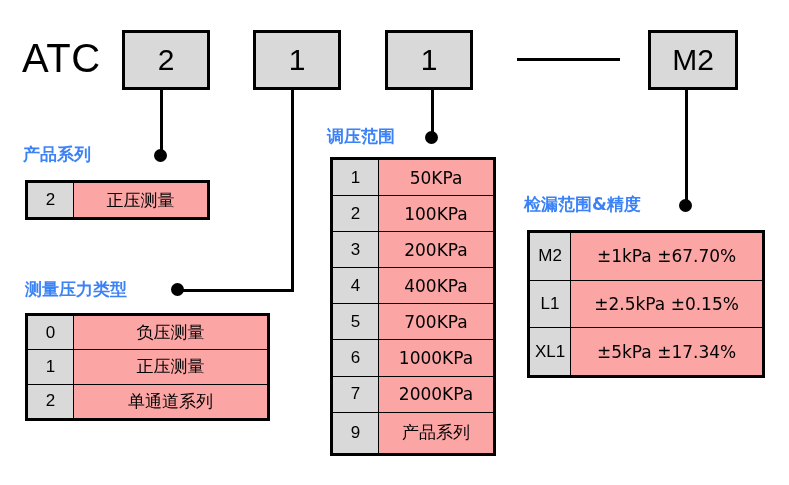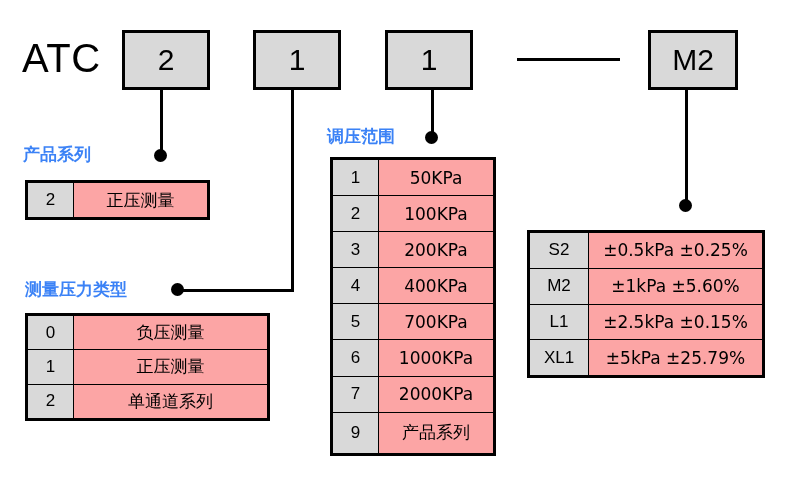--- a/index.html
+++ b/index.html
@@ -133,20 +133,21 @@
 
   <div class="vline" style="left:685px; top:90px; height:114px;"></div>
   <div class="dot" style="left:679px; top:199px;"></div>
 
   <div class="caption" style="left:23px; top:146px;">产品系列</div>
 
   <div class="caption" style="left:25px; top:281px;text-align:center;">测量压力类型</div>
 
   <div class="caption" style="left:327px; top:128px;">调压范围</div>
 
+  <div class="caption" style="left:524px; top:196px;">检漏范围&amp;精度</div>
 
   <div class="opt-table" style="left:25px; top:180px; width:185px; height:40px;">
     <table>
       <tbody>
           <tr>
         <td class="code" style="width:45px;">2</td>
         <td class="val">正压测量</td>
       </tr>
     </tbody>
       </table>
@@ -206,33 +207,29 @@
         <td class="code">9</td>
         <td class="val">产品系列</td>
       </tr>
     </tbody>
       </table>
   </div>
 
   <div class="opt-table" style="left:527px; top:230px; width:238px; height:148px;">
     <table>
       <tbody>
-          <tr>
-        <td class="code" style="width:58px;">S2</td>
-        <td class="val">±0.5kPa ±0.25%</td>
-      </tr>
       <tr>
         <td class="code">M2</td>
-        <td class="val">±1kPa ±5.60%</td>
+        <td class="val">±1kPa ±67.70%</td>
       </tr>
       <tr>
         <td class="code">L1</td>
         <td class="val">±2.5kPa ±0.15%</td>
       </tr>
       <tr>
         <td class="code">XL1</td>
-        <td class="val">±5kPa ±25.79%</td>
+        <td class="val">±5kPa ±17.34%</td>
       </tr>
     </tbody>
       </table>
   </div>
 
 </div>
 
 </body></html>

